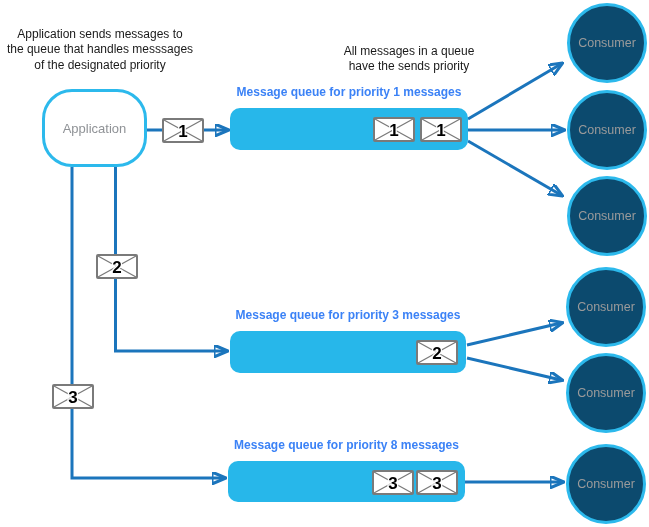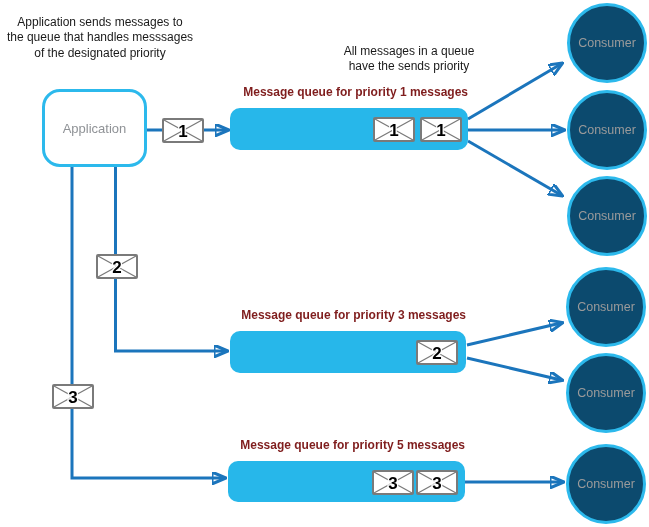--- a/index.html
+++ b/index.html
@@ -8,30 +8,30 @@
     font-family:"Liberation Sans","DejaVu Sans",sans-serif;
   }
   .connectors{position:absolute;left:0;top:0;z-index:1;}
   .connectors path{fill:none;stroke:#1B75BC;stroke-width:3;}
   .note{
     position:absolute;z-index:2;color:#1a1a1a;font-size:12px;line-height:1.28;
     text-align:center;white-space:pre-line;
   }
   .app-node{
     position:absolute;z-index:2;left:42px;top:89px;width:105px;height:78px;
-    box-sizing:border-box;background:#fff;border:3px solid #2CB9EC;border-radius:18px;
+    box-sizing:border-box;background:#fff;border:3px solid #2CB9EC;border-radius:30px;
     display:flex;align-items:center;justify-content:center;
     color:#8F9296;font-size:13px;
   }
   .queue{
     position:absolute;z-index:2;background:#27B7EA;border-radius:10px;
   }
   .qlabel{
-    position:absolute;z-index:2;color:#7f1d1d;font-size:12px;font-weight:bold;
-    text-align:right;white-space:nowrap;
+    position:absolute;z-index:2;color:#3b82f6;font-size:12px;font-weight:bold;
+    text-align:center;white-space:nowrap;
   }
   .consumer{
     position:absolute;z-index:2;width:80px;height:80px;box-sizing:border-box;
     background:#0c4a6e;border:3px solid #2CB9EC;border-radius:50%;
     display:flex;align-items:center;justify-content:center;
     color:#9A9A9A;font-size:12.5px;
   }
   .env{position:absolute;z-index:3;}
   .env .digit{
     font-family:"Liberation Sans","DejaVu Sans",sans-serif;
@@ -54,37 +54,37 @@
     <path d="M115.5,167 V351 H226" marker-end="url(#ah)"></path>
     <path d="M72,167 V478 H224" marker-end="url(#ah)"></path>
     <path d="M468,119 L561,64" marker-end="url(#ah)"></path>
     <path d="M468,130 L563,130" marker-end="url(#ah)"></path>
     <path d="M468,141 L561,195" marker-end="url(#ah)"></path>
     <path d="M467,345 L561,323" marker-end="url(#ah)"></path>
     <path d="M467,358 L561,380" marker-end="url(#ah)"></path>
     <path d="M465,482 L562,482" marker-end="url(#ah)"></path>
   </svg>
 
-  <div class="note" style="left:0;top:15px;width:200px">Application sends messages to
+  <div class="note" style="left:0;top:27px;width:200px">Application sends messages to
 the queue that handles messsages
 of the designated priority</div>
   <div class="note" style="left:328px;top:44px;width:162px">All messages in a queue
 have the sends priority</div>
 
   <div class="app-node">
     <span>Application</span>
   </div>
 
   <div class="qlabel" style="left:230px;top:85px;width:238px">Message queue for priority 1 messages</div>
   <div class="queue" style="left:230px;top:108px;width:238px;height:42px"></div>
 
   <div class="qlabel" style="left:230px;top:308px;width:236px">Message queue for priority 3 messages</div>
   <div class="queue" style="left:230px;top:331px;width:236px;height:42px"></div>
 
-  <div class="qlabel" style="left:228px;top:438px;width:237px">Message queue for priority 5 messages</div>
+  <div class="qlabel" style="left:228px;top:438px;width:237px">Message queue for priority 8 messages</div>
   <div class="queue" style="left:228px;top:461px;width:237px;height:41px"></div>
 
   <svg class="env" style="left:162px;top:118px" width="42" height="25" viewBox="0 0 42 25">
     <rect x="1" y="1" width="40" height="23" fill="#fff" stroke="#7a7a7a" stroke-width="2" rx="1"></rect>
     <line x1="2" y1="2" x2="40" y2="23" stroke="#7a7a7a" stroke-width="1.3"></line>
     <line x1="40" y1="2" x2="2" y2="23" stroke="#7a7a7a" stroke-width="1.3"></line>
     <text class="digit" x="21" y="19" text-anchor="middle">1</text>
   </svg>
   <svg class="env" style="left:96px;top:254px" width="42" height="25" viewBox="0 0 42 25">
     <rect x="1" y="1" width="40" height="23" fill="#fff" stroke="#7a7a7a" stroke-width="2" rx="1"></rect>

